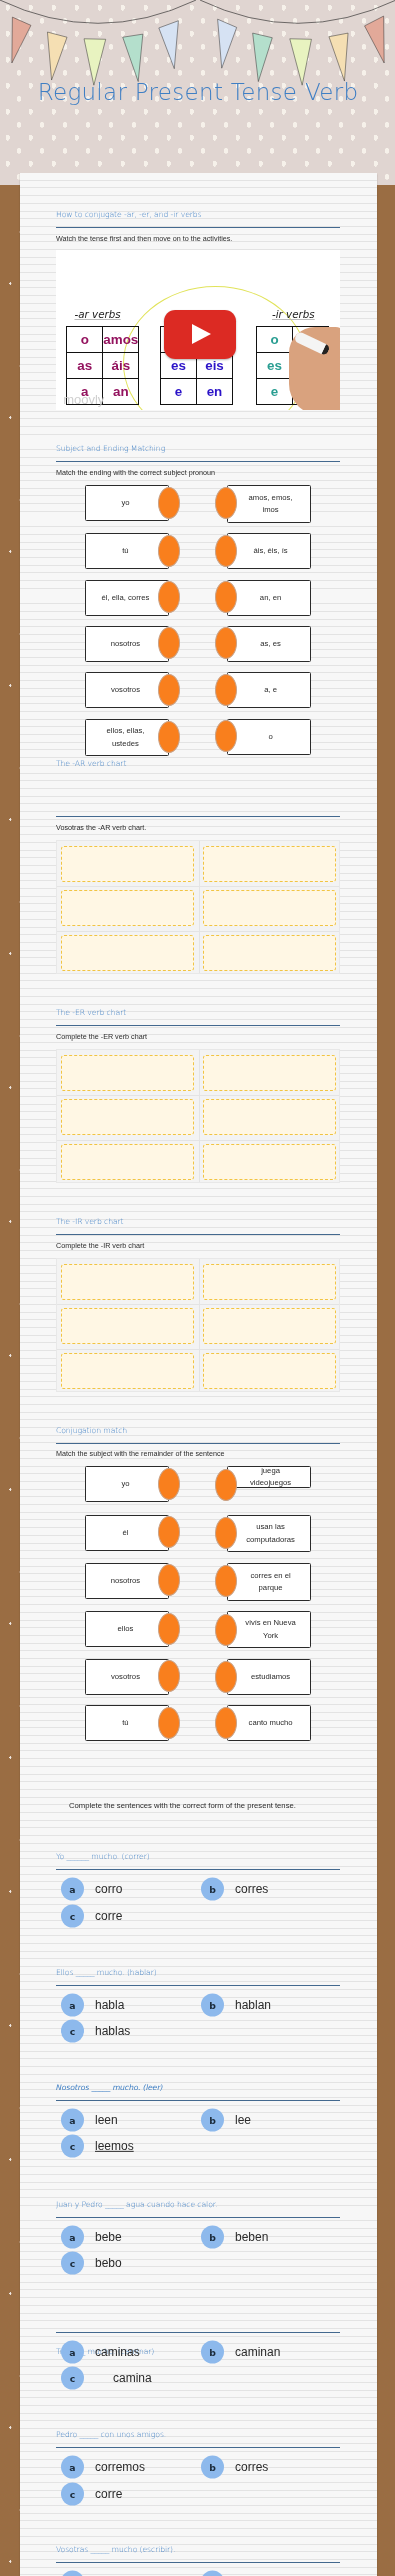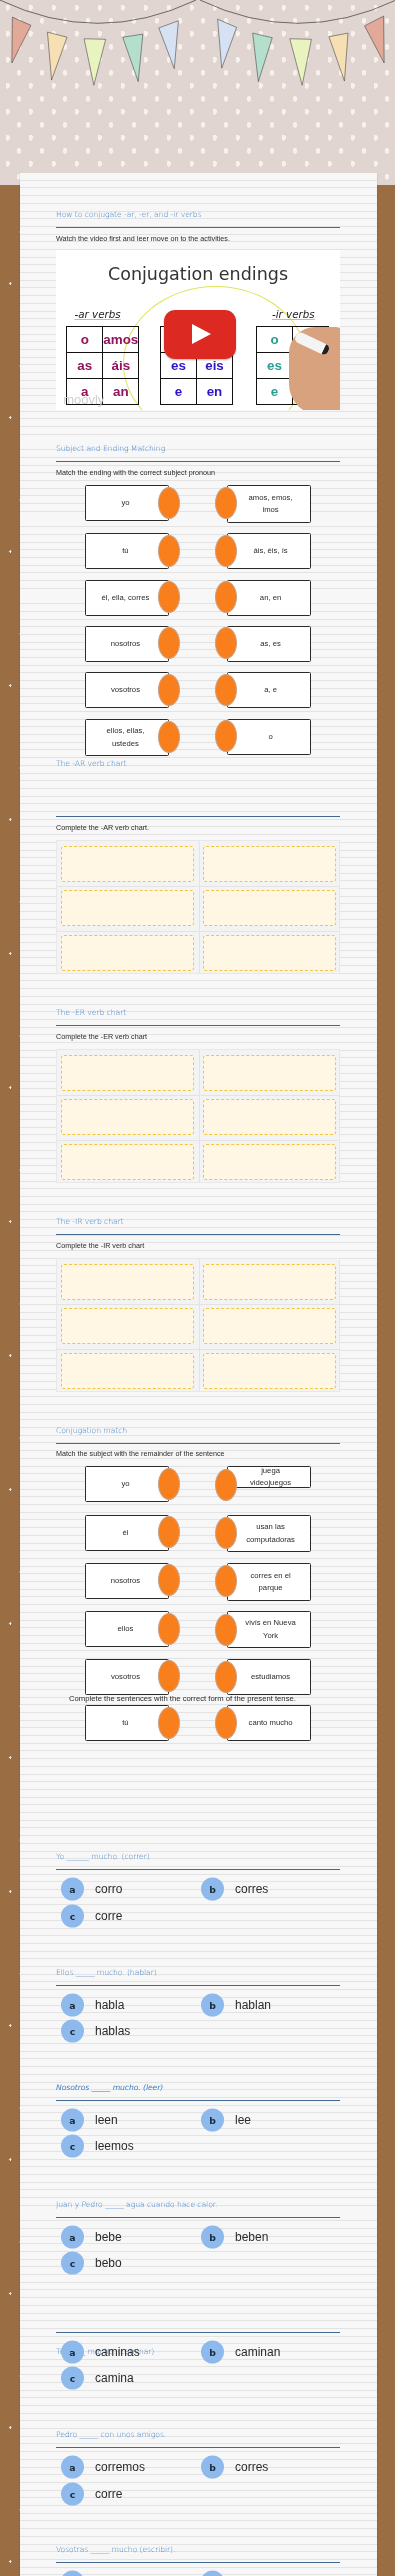--- a/index.html
+++ b/index.html
@@ -118,32 +118,32 @@
     <polygon points="163,75 205,76 182,165" fill="#e8f3c0" stroke="#333" stroke-width="1"></polygon>
     <polygon points="238,72 277,66 268,158" fill="#b4dfcc" stroke="#333" stroke-width="1"></polygon>
     <polygon points="308,54 346,40 338,133" fill="#d6e2f3" stroke="#333" stroke-width="1"></polygon>
     <polygon points="422,37 459,53 430,132" fill="#d6e2f3" stroke="#333" stroke-width="1"></polygon>
     <polygon points="490,64 528,73 501,158" fill="#b4dfcc" stroke="#333" stroke-width="1"></polygon>
     <polygon points="562,75 604,76 586,165" fill="#e8f3c0" stroke="#333" stroke-width="1"></polygon>
     <polygon points="638,71 675,64 668,157" fill="#f5dfb3" stroke="#333" stroke-width="1"></polygon>
     <polygon points="707,50 744,31 745,122" fill="#e2a999" stroke="#333" stroke-width="1"></polygon>
   </svg>
   <div class="title">
+    <div>Regular Present Tense Verb</div>
   </div>
 </div>
 
 <div class="paper"></div>
 
 <div class="section-heading" style="top:209px">How to conjugate -ar, -er, and -ir verbs</div>
 <div class="rule" style="top:227px"></div>
-<div class="instr" style="top:234px">Watch the video first and leer move on to the activities.</div>
+<div class="instr" style="top:234px">Watch the tense first and then move on to the activities.</div>
 
 <div class="video">
   <div class="arc" style="left:67px;top:36px;width:185px;height:155px;"></div>
-  <div class="vtitle">Conjugation endings</div>
   <div class="vlabel" style="left:18.5px">-ar verbs</div>
   <div class="vlabel" style="left:216px">-ir verbs</div>
   <table class="vgrid" style="left:10.3px;color:#93125e">
     <tbody>
         <tr>
           <td>o</td>
           <td>amos</td>
         </tr>
     <tr>
           <td>as</td>
@@ -219,21 +219,21 @@
 <div class="dot" style="left:158px;top:737px"></div>
 <div class="dot" style="left:215px;top:503px"></div>
 <div class="dot" style="left:215px;top:551px"></div>
 <div class="dot" style="left:215px;top:597px"></div>
 <div class="dot" style="left:215px;top:643px"></div>
 <div class="dot" style="left:215px;top:690px"></div>
 <div class="dot" style="left:215px;top:736px"></div>
 
 <div class="section-heading" style="top:758px">The -AR verb chart</div>
 <div class="rule" style="top:816px"></div>
-<div class="instr" style="top:823px">Complete the -AR verb chart.</div>
+<div class="instr" style="top:823px">Vosotras the -AR verb chart.</div>
 <div class="chart-grid" style="top:840px">
   <div class="vsep"></div>
   <div class="hsep" style="top:45px"></div>
   <div class="hsep" style="top:90px"></div>
   <div class="cell" style="left:4.1px;top:4.6px"></div>
   <div class="cell" style="left:146px;top:4.6px"></div>
   <div class="cell" style="left:4.1px;top:49px"></div>
   <div class="cell" style="left:146px;top:49px"></div>
   <div class="cell" style="left:4.1px;top:94px"></div>
   <div class="cell" style="left:146px;top:94px"></div>
@@ -293,21 +293,21 @@
 <div class="dot" style="left:158px;top:1629px"></div>
 <div class="dot" style="left:158px;top:1676px"></div>
 <div class="dot" style="left:158px;top:1723px"></div>
 <div class="dot" style="left:215px;top:1485px"></div>
 <div class="dot" style="left:215px;top:1533px"></div>
 <div class="dot" style="left:215px;top:1581px"></div>
 <div class="dot" style="left:215px;top:1630px"></div>
 <div class="dot" style="left:215px;top:1677px"></div>
 <div class="dot" style="left:215px;top:1723px"></div>
 
-<div class="instr" style="top:1692px;left:69px;width:237px;font-size:7.7px;line-height:13.4px">Complete the sentences with the correct form of the present tense.</div>
+<div class="instr" style="top:1799px;left:69px;width:237px;font-size:7.7px;line-height:13.4px">Complete the sentences with the correct form of the present tense.</div>
 
 <div id="quiz-root">
     <div class="section-heading" style="top: 1851px;">Yo ______ mucho. (correr)</div>
     <div class="rule" style="top: 1869px;"></div>
     <div class="opt-circle" style="left: 61px; top: 1889px;">a</div>
     <div class="opt-text" style="left: 95px; top: 1889px;">corro</div>
     <div class="opt-circle" style="left: 201px; top: 1889px;">b</div>
     <div class="opt-text" style="left: 235px; top: 1889px;">corres</div>
     <div class="opt-circle" style="left: 61px; top: 1916px;">c</div>
     <div class="opt-text" style="left: 95px; top: 1916px;">corre</div>
@@ -319,37 +319,37 @@
     <div class="opt-text" style="left: 235px; top: 2005px;">hablan</div>
     <div class="opt-circle" style="left: 61px; top: 2031px;">c</div>
     <div class="opt-text" style="left: 95px; top: 2031px;">hablas</div>
     <div class="section-heading" style="top: 2082px; font-style: italic;">Nosotros _____ mucho. (leer)</div>
     <div class="rule" style="top: 2100px;"></div>
     <div class="opt-circle" style="left: 61px; top: 2120px;">a</div>
     <div class="opt-text" style="left: 95px; top: 2120px;">leen</div>
     <div class="opt-circle" style="left: 201px; top: 2120px;">b</div>
     <div class="opt-text" style="left: 235px; top: 2120px;">lee</div>
     <div class="opt-circle" style="left: 61px; top: 2146px;">c</div>
-    <div class="opt-text" style="left: 95px; top: 2146px;">leemos</div>
+    <div class="opt-text" style="left: 95px; top: 2146px; text-decoration: underline;">leemos</div>
     <div class="section-heading" style="top: 2199px;">Juan y Pedro _____ agua cuando hace calor.</div>
     <div class="rule" style="top: 2217px;"></div>
     <div class="opt-circle" style="left: 61px; top: 2237px;">a</div>
     <div class="opt-text" style="left: 95px; top: 2237px;">bebe</div>
     <div class="opt-circle" style="left: 201px; top: 2237px;">b</div>
     <div class="opt-text" style="left: 235px; top: 2237px;">beben</div>
     <div class="opt-circle" style="left: 61px; top: 2263px;">c</div>
     <div class="opt-text" style="left: 95px; top: 2263px;">bebo</div>
     <div class="section-heading" style="top: 2314px; margin-top: 32px;">Tú _____ mucho. (caminar)</div>
     <div class="rule" style="top: 2332px;"></div>
     <div class="opt-circle" style="left: 61px; top: 2352px;">a</div>
     <div class="opt-text" style="left: 95px; top: 2352px;">caminas</div>
     <div class="opt-circle" style="left: 201px; top: 2352px;">b</div>
     <div class="opt-text" style="left: 235px; top: 2352px;">caminan</div>
     <div class="opt-circle" style="left: 61px; top: 2378px;">c</div>
-    <div class="opt-text" style="left: 95px; top: 2378px;">camina</div>
+    <div class="opt-text" style="left: 113px; top: 2378px;">camina</div>
     <div class="section-heading" style="top: 2429px;">Pedro _____ con unos amigos.</div>
     <div class="rule" style="top: 2447px;"></div>
     <div class="opt-circle" style="left: 61px; top: 2467px;">a</div>
     <div class="opt-text" style="left: 95px; top: 2467px;">corremos</div>
     <div class="opt-circle" style="left: 201px; top: 2467px;">b</div>
     <div class="opt-text" style="left: 235px; top: 2467px;">corres</div>
     <div class="opt-circle" style="left: 61px; top: 2494px;">c</div>
     <div class="opt-text" style="left: 95px; top: 2494px;">corre</div>
     <div class="section-heading" style="top: 2544px;">Vosotras _____ mucho (escribir).</div>
     <div class="rule" style="top: 2562px;"></div>

